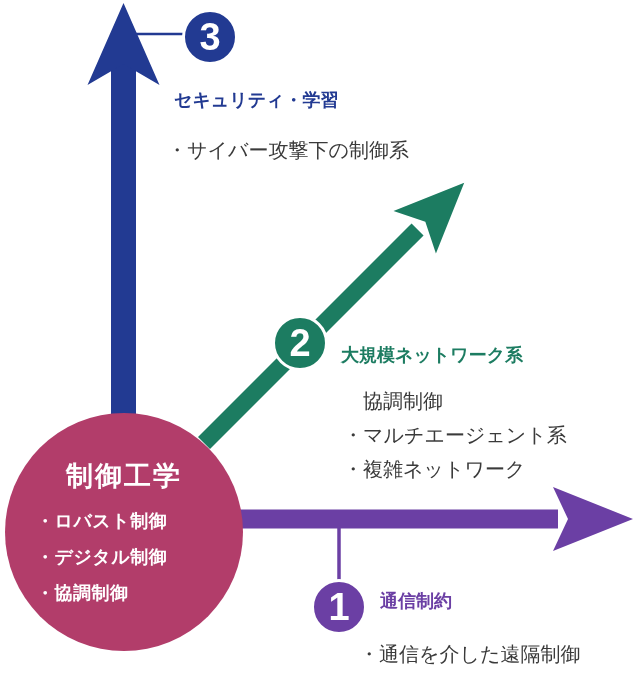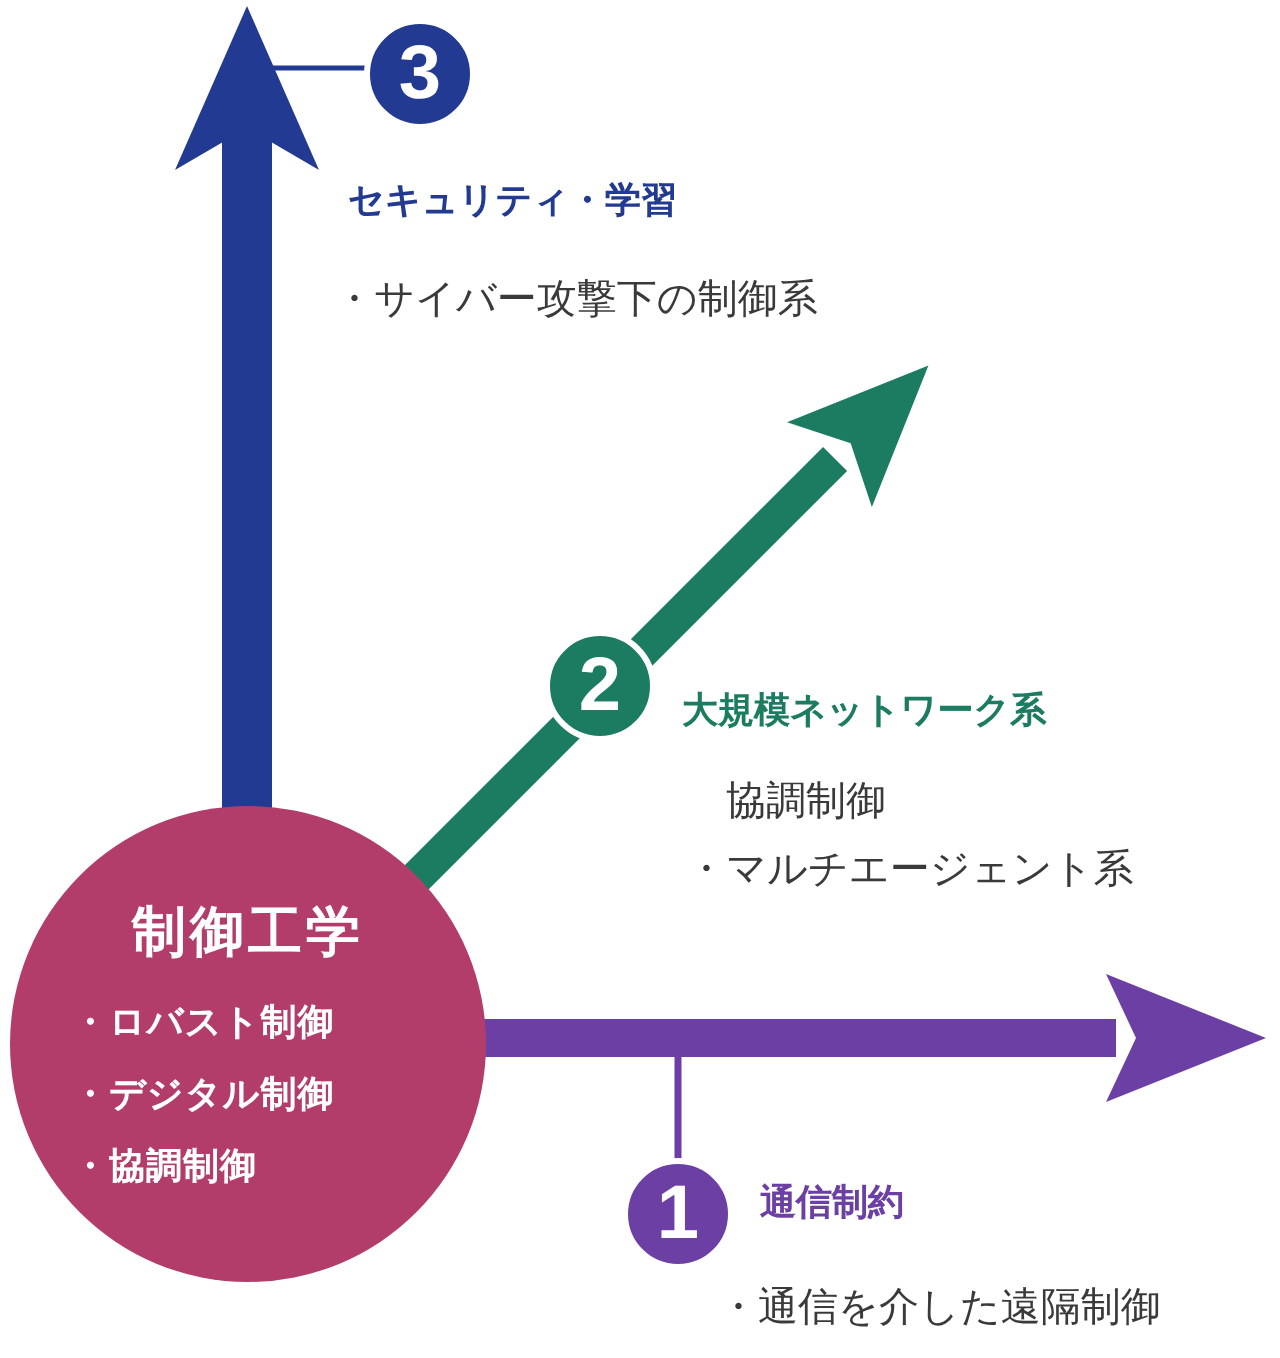--- a/index.html
+++ b/index.html
@@ -26,21 +26,21 @@
   .f-blue   { fill: var(--blue); }
   .f-green  { fill: var(--green); }
   .f-purple { fill: var(--purple); }
   .s-blue   { stroke: var(--blue);   stroke-width: 2.5; }
   .s-purple { stroke: var(--purple); stroke-width: 3.5; }
 
   
   .center-circle {
     position: absolute;
     left: 5px;
-    top: 403px;
+    top: 413px;
     width: 238px;
     height: 238px;
     border-radius: 50%;
     background: var(--magenta);
     color: var(--white);
     box-sizing: border-box;
   }
   .cc-title {
     margin-top: 47px;
     text-align: center;
@@ -149,20 +149,21 @@
 
   <div class="axis-title t3">セキュリティ・学習</div>
   <div class="list l3">
     <div>・サイバー攻撃下の制御系</div>
   </div>
 
   <div class="axis-title t2">大規模ネットワーク系</div>
   <div class="list l2">
     <div>　協調制御</div>
     <div>・マルチエージェント系</div>
+    <div>・複雑ネットワーク</div>
   </div>
 
   <div class="axis-title t1">通信制約</div>
   <div class="list l1">
     <div>・通信を介した遠隔制御</div>
   </div>
 
 </div>
 
 </body></html>

